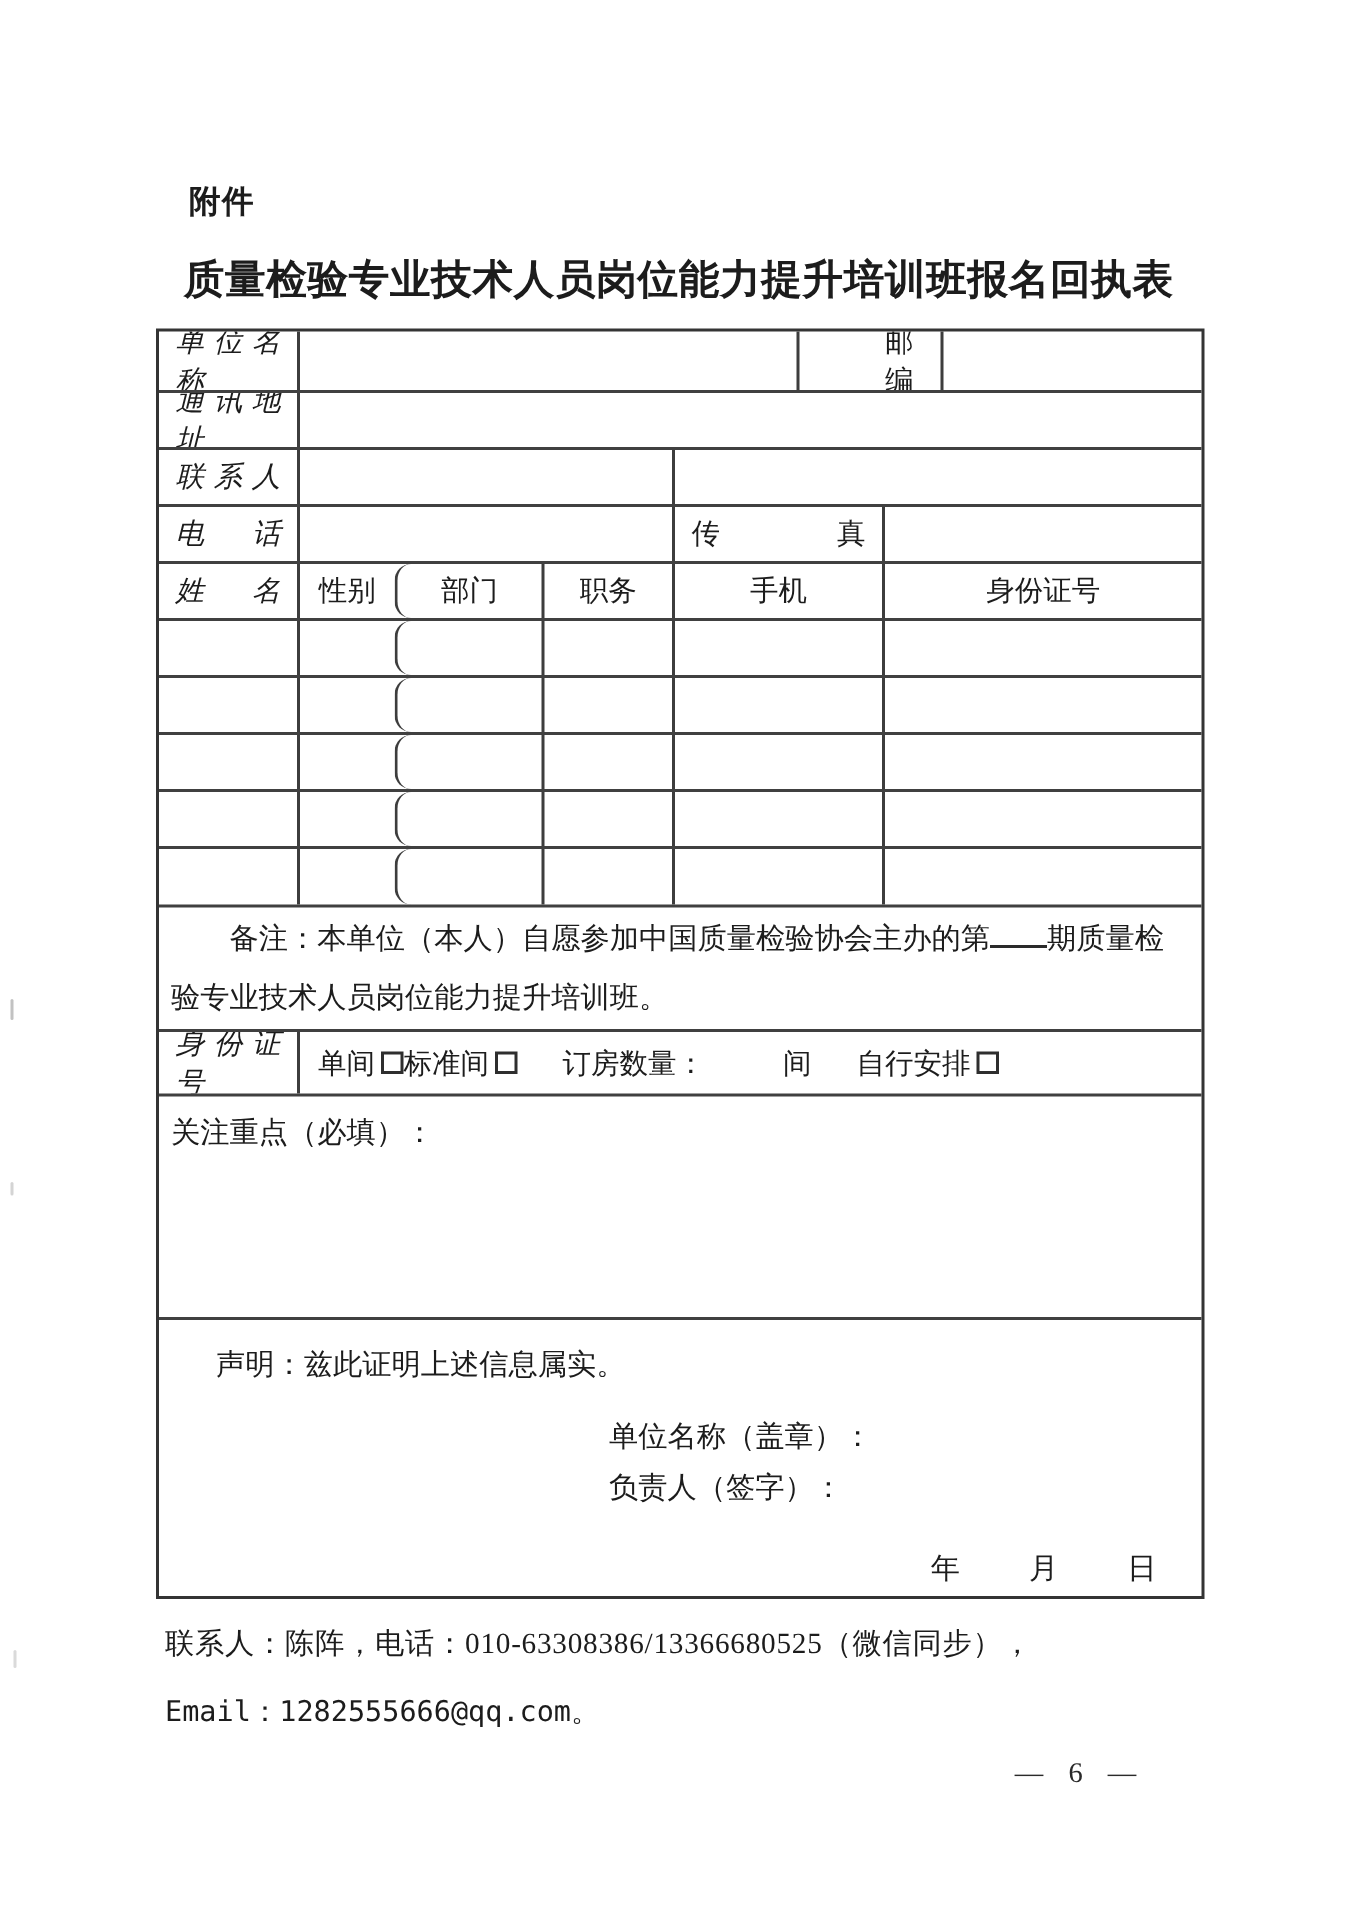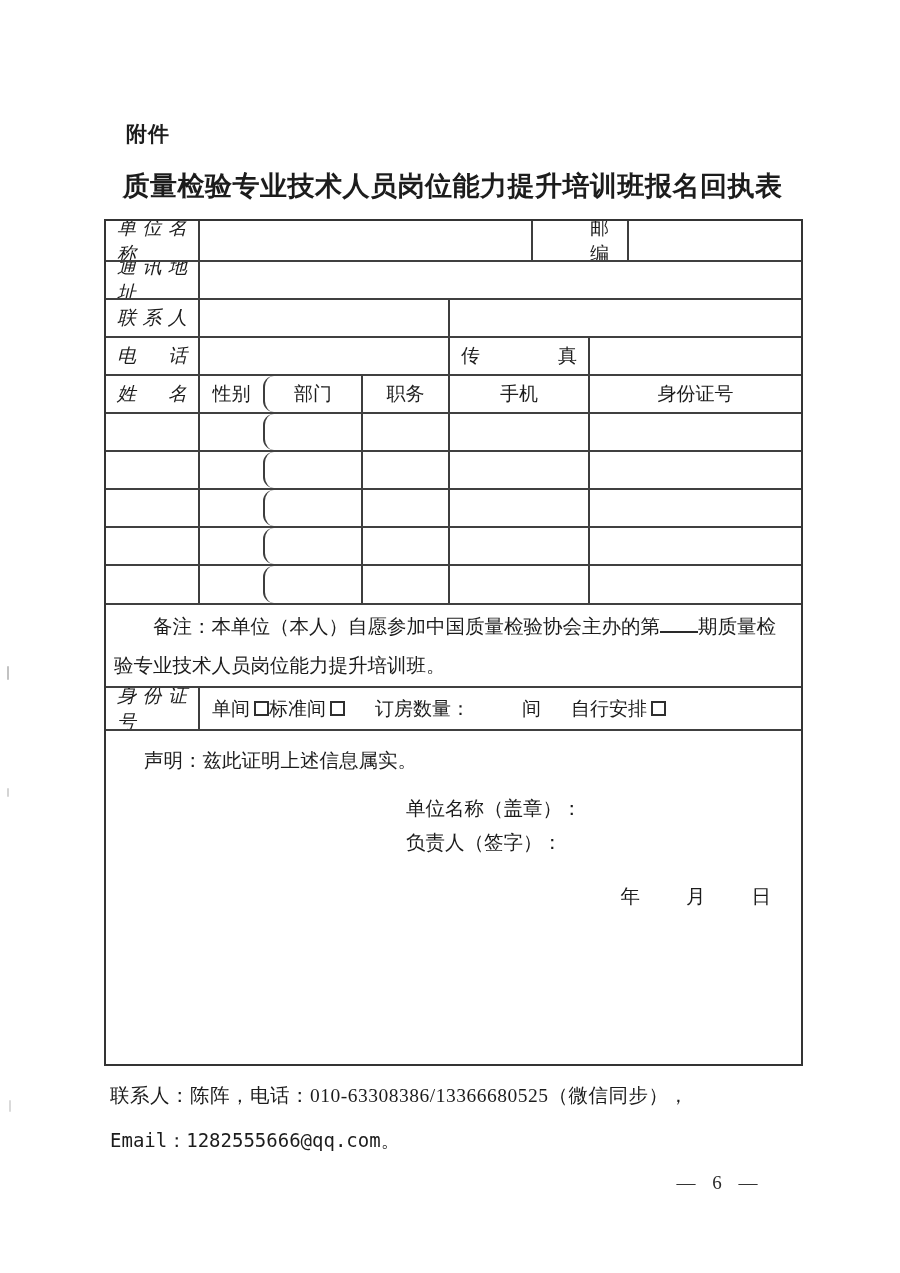--- a/index.html
+++ b/index.html
@@ -258,20 +258,25 @@
           <span class="gap30">订房数量：</span>
           <span class="gap52">间</span>
           <span class="accom-item gap30">
             <span>自行安排</span>
               <span class="cb"></span>
           </span>
         </div>
       </div>
     </div>
 
+    <div class="frow h-focus">
+      <div class="fcell grow focus-cell">
+        <span>关注重点（必填）：</span>
+      </div>
+    </div>
 
     <div class="frow h-decl">
       <div class="fcell grow decl-cell">
         <div class="decl-statement">声明：兹此证明上述信息属实。</div>
         <div class="decl-seal">单位名称（盖章）：</div>
         <div class="decl-sign">负责人（签字）：</div>
         <div class="decl-date">
           <span>年</span><span>月</span><span>日</span>
         </div>
       </div>

